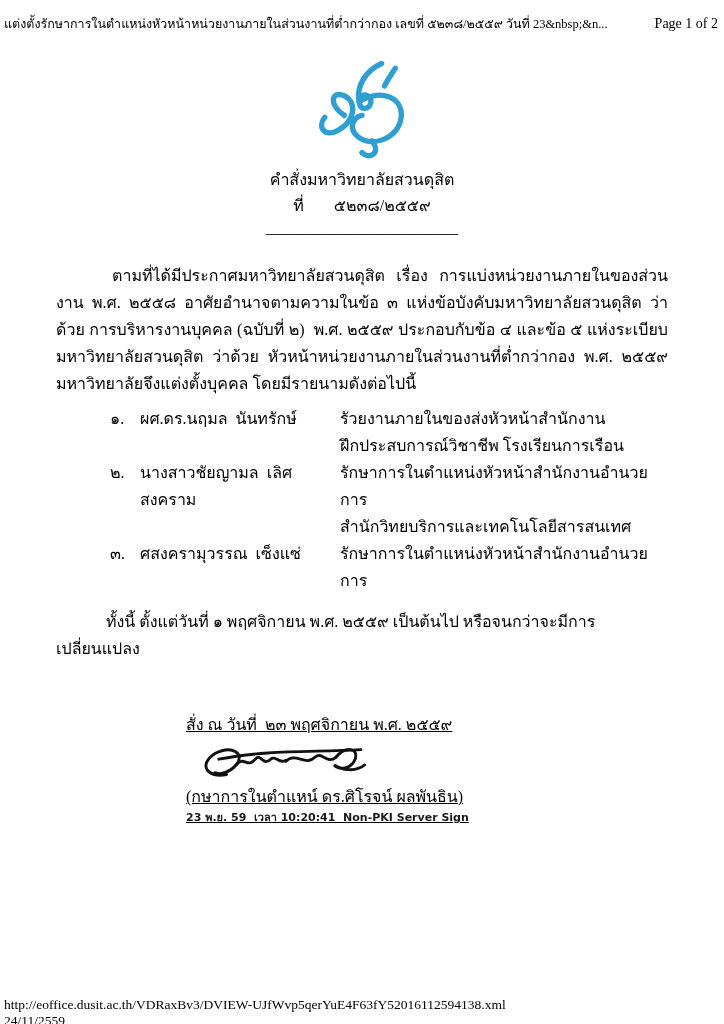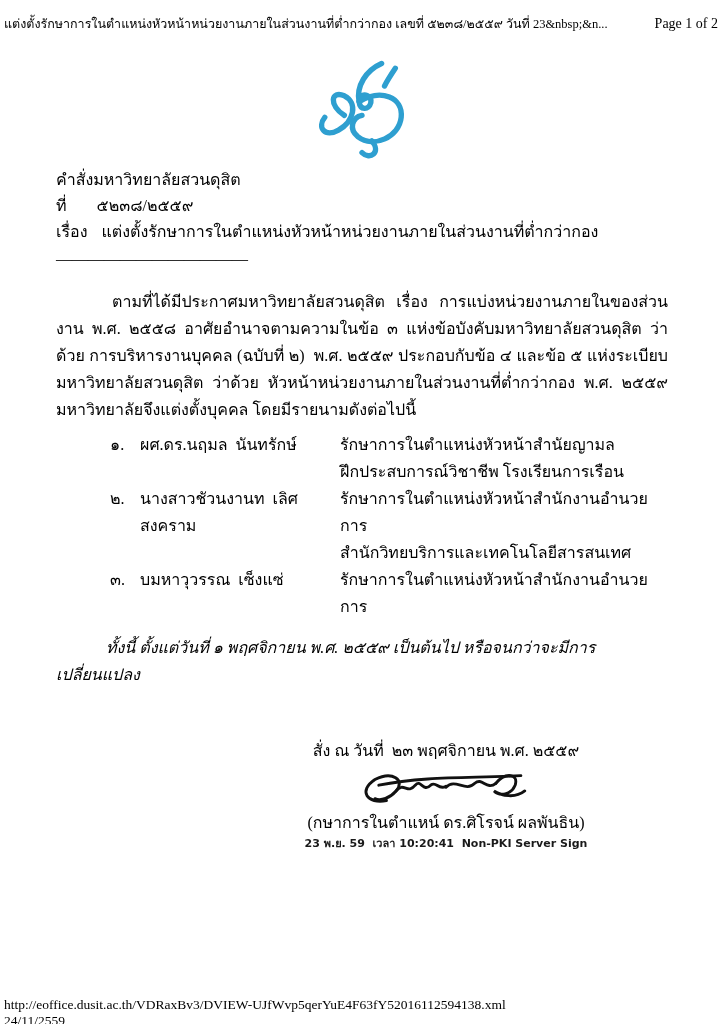--- a/index.html
+++ b/index.html
@@ -61,20 +61,21 @@
     line-height: 27px;
   }
   .logo-wrap {
     margin-top: 47px;
     text-align: center;
     height: 104px;
   }
   .logo-wrap svg { display: inline-block; }
 
   .title-block {
+    text-align: center;
     margin-top: 5px;
   }
   .title-block .line { line-height: 26px; white-space: pre-wrap; }
   .num-gap { display: inline-block; margin-left: 30px; }
   .subj-gap { display: inline-block; margin-left: 14px; }
   .divider {
     line-height: 24px;
     letter-spacing: 0;
     margin-top: 2px;
   }
@@ -90,28 +91,28 @@
   .appt-row {
     display: grid;
     grid-template-columns: 30px 200px 1fr;
   }
   .appt-row .cell { white-space: pre-wrap; }
 
   .effective {
     margin: 14px 0 0 0;
     text-indent: 50px;
     white-space: pre-wrap;
-    font-style: italic;
   }
 
   .sign-block {
     width: 520px;
     margin-left: 130px;
     margin-top: 49px;
-    text-align: center;
+    text-align: left;
+    text-decoration: underline;
   }
   .order-date { white-space: pre-wrap; }
   .signature-wrap { margin-top: 2px; height: 48px; }
   .signer-name { line-height: 22px; margin-top: -2px; white-space: pre-wrap; }
   .signer-title { line-height: 22px; white-space: pre-wrap; }
   .sign-meta, .sign-code {
     font-family: "DejaVu Sans", sans-serif;
     font-size: 11px;
     font-weight: 600;
     line-height: 13px;
@@ -140,43 +141,42 @@
           <path d="M32 58 C16 48, 18 32, 32 38 C46 45, 42 64, 26 73 C12 81, 4 70, 12 60"></path>
           <path d="M47 44 C70 30, 92 40, 90 60 C88 80, 62 92, 46 80 C36 72, 40 60, 50 58"></path>
           <path d="M60 84 C70 96, 58 104, 50 96"></path>
         </g>
       </svg>
     </div>
 
     <div class="title-block">
       <div class="line">คำสั่งมหาวิทยาลัยสวนดุสิต</div>
       <div class="line"><span>ที่</span><span class="num-gap">๕๒๓๘/๒๕๕๙</span></div>
-      <div class="line"><span>เรื่อง</span><span class="subj-gap">แต่งตั้งรักษาการในตำแหน่งหัวหน้าหน่วยงานภายในส่วนงานที่ต่ำกว่ากอง</span></div>
       <div class="divider">————————————</div>
     </div>
 
     <p class="body-par">ตามที่ได้มีประกาศมหาวิทยาลัยสวนดุสิต เรื่อง การแบ่งหน่วยงานภายในของส่วนงาน พ.ศ. ๒๕๕๘ อาศัยอำนาจตามความในข้อ ๓ แห่งข้อบังคับมหาวิทยาลัยสวนดุสิต ว่าด้วย การบริหารงานบุคคล (ฉบับที่ ๒)  พ.ศ. ๒๕๕๙ ประกอบกับข้อ ๔ และข้อ ๕ แห่งระเบียบมหาวิทยาลัยสวนดุสิต ว่าด้วย หัวหน้าหน่วยงานภายในส่วนงานที่ต่ำกว่ากอง พ.ศ. ๒๕๕๙ มหาวิทยาลัยจึงแต่งตั้งบุคคล โดยมีรายนามดังต่อไปนี้</p>
 
     <div class="appointments">
 
       <div class="appt-row">
         <span class="cell">๑.</span>
         <span class="cell">ผศ.ดร.นฤมล  นันทรักษ์</span>
-        <span class="cell"><span>รักษาการในตำแหน่งหัวหน้าสำนัยญามล</span><br><span>ฝึกประสบการณ์วิชาชีพ โรงเรียนการเรือน</span></span>
+        <span class="cell"><span>รัวยงานภายในของส่งหัวหน้าสำนักงาน</span><br><span>ฝึกประสบการณ์วิชาชีพ โรงเรียนการเรือน</span></span>
       </div>
 
       <div class="appt-row">
         <span class="cell">๒.</span>
-        <span class="cell">นางสาวชัวนงานท  เลิศสงคราม</span>
+        <span class="cell">นางสาวชัยญามล  เลิศสงคราม</span>
         <span class="cell"><span>รักษาการในตำแหน่งหัวหน้าสำนักงานอำนวยการ</span><br><span>สำนักวิทยบริการและเทคโนโลยีสารสนเทศ</span></span>
       </div>
 
       <div class="appt-row">
         <span class="cell">๓.</span>
-        <span class="cell">บมหาวุวรรณ  เซ็งแซ่</span>
+        <span class="cell">ศสงครามุวรรณ  เซ็งแซ่</span>
         <span class="cell"><span>รักษาการในตำแหน่งหัวหน้าสำนักงานอำนวยการ</span><br></span>
       </div>
 
     </div>
 
     <p class="effective">ทั้งนี้ ตั้งแต่วันที่ ๑ พฤศจิกายน พ.ศ. ๒๕๕๙ เป็นต้นไป หรือจนกว่าจะมีการเปลี่ยนแปลง</p>
 
     <div class="sign-block">
       <div class="order-date">สั่ง ณ วันที่  ๒๓ พฤศจิกายน พ.ศ. ๒๕๕๙</div>
       <div class="signature-wrap">

